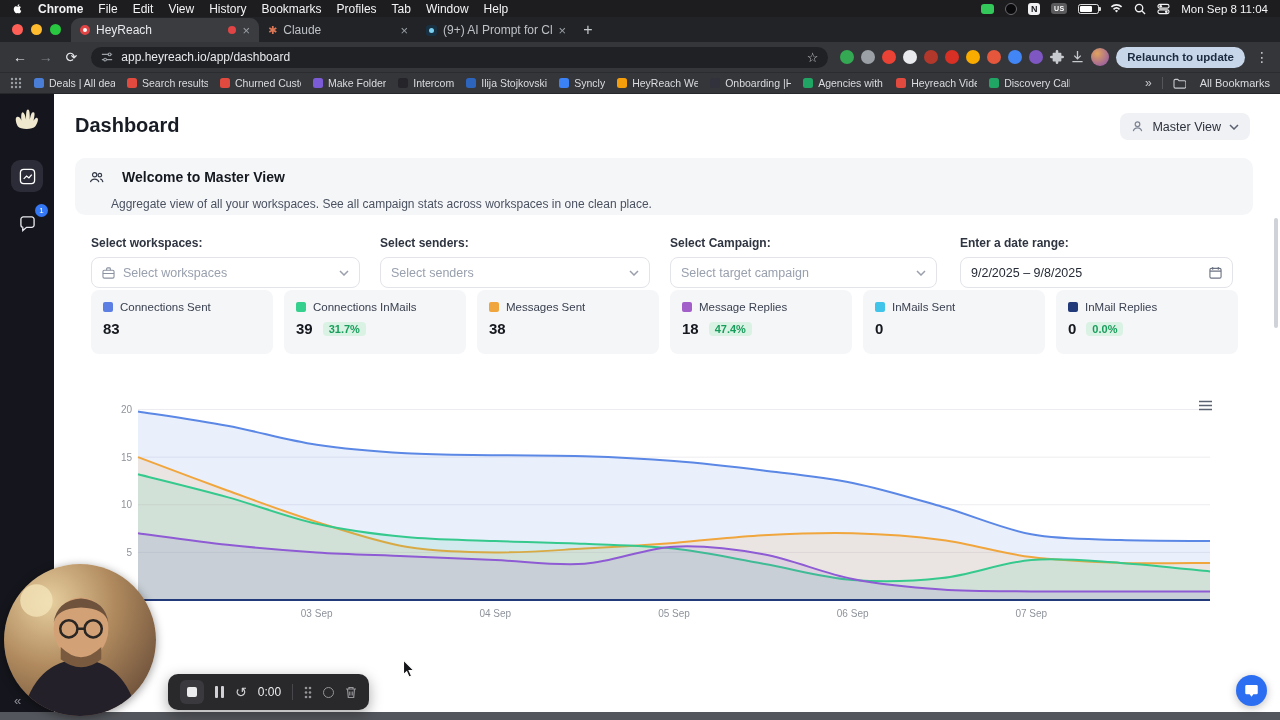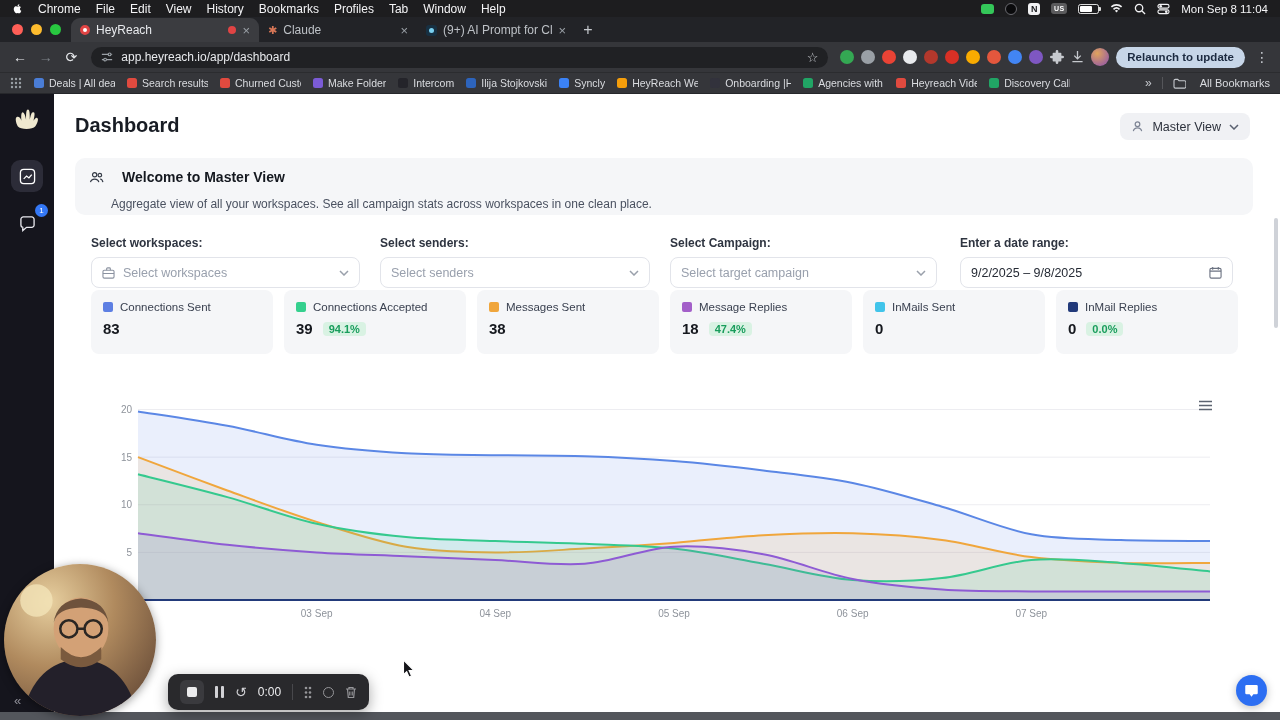--- a/index.html
+++ b/index.html
@@ -3,21 +3,21 @@
 <meta charset="utf-8">
 <style>
   html,body{margin:0;padding:0;background:#111}
   body{font-family:"Liberation Sans","DejaVu Sans",sans-serif;-webkit-font-smoothing:antialiased}
   #screen{position:relative;width:1280px;height:720px;overflow:hidden;background:#fff;margin:0 auto}
 
   
   .menubar{position:absolute;left:0;top:0;width:100%;height:17px;background:#1d1d1f;color:#f4f4f6;
     display:flex;align-items:center;justify-content:space-between;padding:0 12px;box-sizing:border-box;font-size:12px}
   .mb-left{display:flex;align-items:center;gap:15px}
-  .mb-left>:nth-child(2){font-weight:400}
+  .mb-left>:nth-child(2){font-weight:700}
   .mb-item{cursor:default;white-space:nowrap}
   .mb-apple{display:flex;align-items:center}
   .mb-right{display:flex;align-items:center;gap:11px;font-size:11.5px}
   .mb-tile{display:inline-flex;align-items:center;justify-content:center;border-radius:3px;font-weight:700}
   .mb-tile.cam{width:13px;height:10px;background:#34c759}
   .mb-tile.light{width:12px;height:12px;background:#f2f2f4;color:#17181c;font-size:9px}
   .mb-tile.kb{width:16px;height:11px;background:rgba(255,255,255,.28);color:#fff;font-size:7px;letter-spacing:.5px}
   .mb-circle{width:12px;height:12px;border-radius:50%;background:#0a0a0c;border:1px solid #6a6a70;box-sizing:border-box}
   .battery{position:relative;display:inline-block;width:21px;height:10px;border:1px solid rgba(255,255,255,.85);border-radius:2.5px;box-sizing:border-box}
   .battery i{position:absolute;left:1px;top:1px;bottom:1px;width:12px;background:#fff;border-radius:1px}
@@ -470,25 +470,25 @@
             </div>
             <div class="c-row2">
               <span class="c-val">83</span>
 
             </div>
           </div>
 
           <div class="card">
             <div class="c-row1">
               <span class="c-sq" style="background: rgb(53, 208, 142);"></span>
-              <span>Connections Accepted</span>
+              <span>Connections InMails</span>
             </div>
             <div class="c-row2">
               <span class="c-val">39</span>
-              <span class="c-badge">94.1%</span>
+              <span class="c-badge">31.7%</span>
             </div>
           </div>
 
           <div class="card">
             <div class="c-row1">
               <span class="c-sq" style="background: rgb(240, 166, 60);"></span>
               <span>Messages Sent</span>
             </div>
             <div class="c-row2">
               <span class="c-val">38</span>

